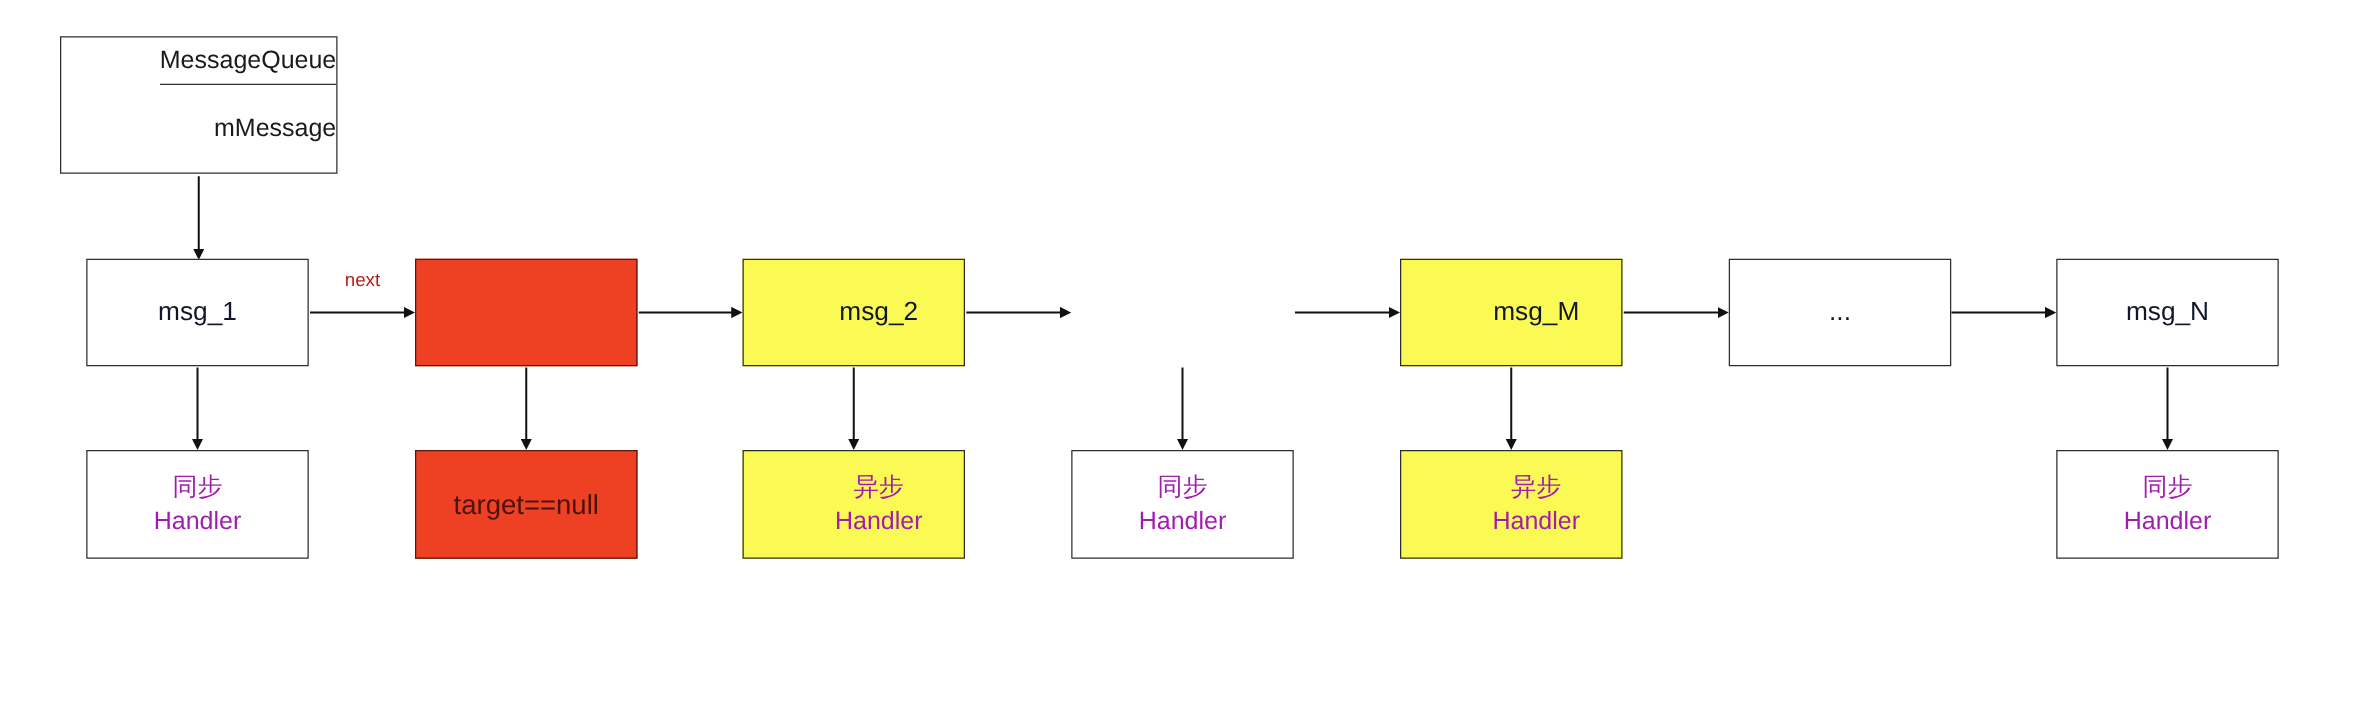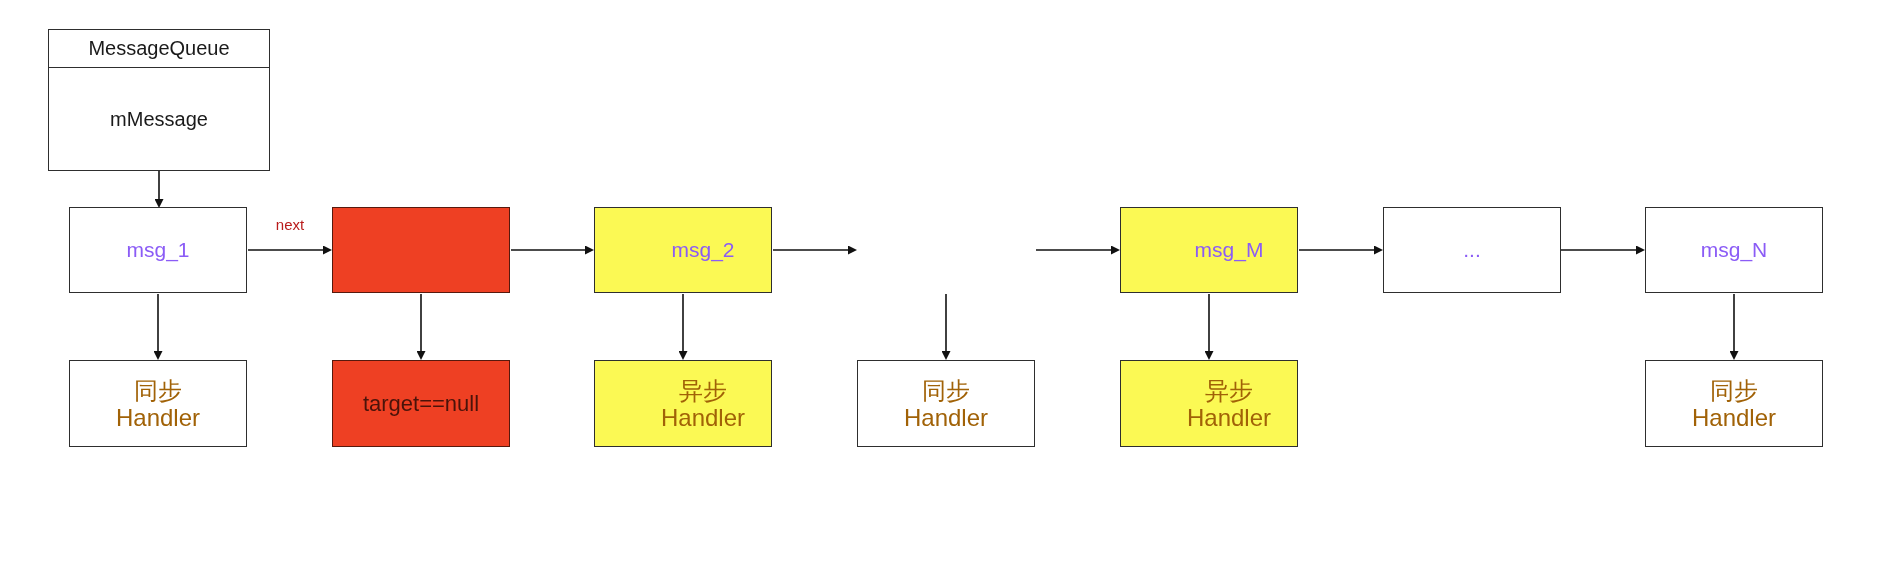--- a/index.html
+++ b/index.html
@@ -17,26 +17,27 @@
   }
   svg.arrows {
     position: absolute;
     left: 0; top: 0;
     width: 1894px; height: 570px;
     pointer-events: none;
   }
   .queue-box {
     position: absolute;
     left: 48px; top: 29px;
-    width: 222px; height: 142px;
+    width: 222px; height: 110px;
     box-sizing: border-box;
     border: 1.6px solid #2e2e2e;
     background: #ffffff;
     display: flex;
     flex-direction: column;
+    align-items: flex-end;
   }
   .queue-title {
     height: 38px;
     box-sizing: border-box;
     border-bottom: 1.6px solid #2e2e2e;
     display: flex;
     align-items: center;
     justify-content: center;
     font-size: 20px;
     color: #1a1a1a;
@@ -52,35 +53,35 @@
   .node {
     position: absolute;
     top: 207px;
     width: 178px; height: 86px;
     box-sizing: border-box;
     border: 1.6px solid #2e2e2e;
     display: flex;
     align-items: center;
     justify-content: center;
     font-size: 21px;
-    color: #8b5cf6;
+    color: #0f172a;
   }
   .handler {
     position: absolute;
     top: 360px;
     width: 178px; height: 87px;
     box-sizing: border-box;
     border: 1.6px solid #2e2e2e;
     display: flex;
     flex-direction: column;
     align-items: center;
     justify-content: center;
-    font-size: 24px;
+    font-size: 20px;
     line-height: 27px;
-    color: #a16207;
+    color: #a21caf;
   }
   .t-white { background: #ffffff; }
   .t-yellow { background: #FBF954; padding-left: 40px; }
   .t-red { background: #EE4023; border-color: #57190d; }
   .handler.t-red { color: #4a130a; font-size: 22px; }
   .next-label {
     position: absolute;
     left: 256px; top: 216px;
     width: 68px;
     text-align: center;

